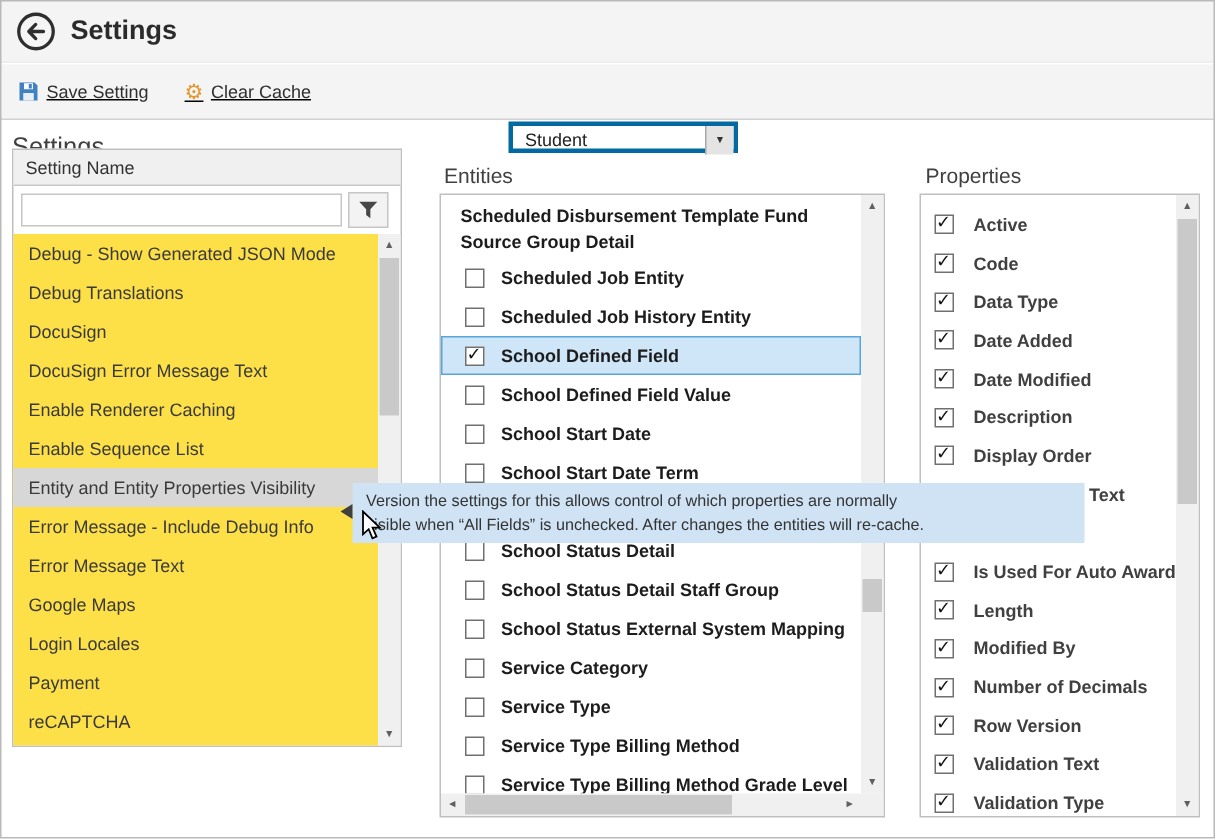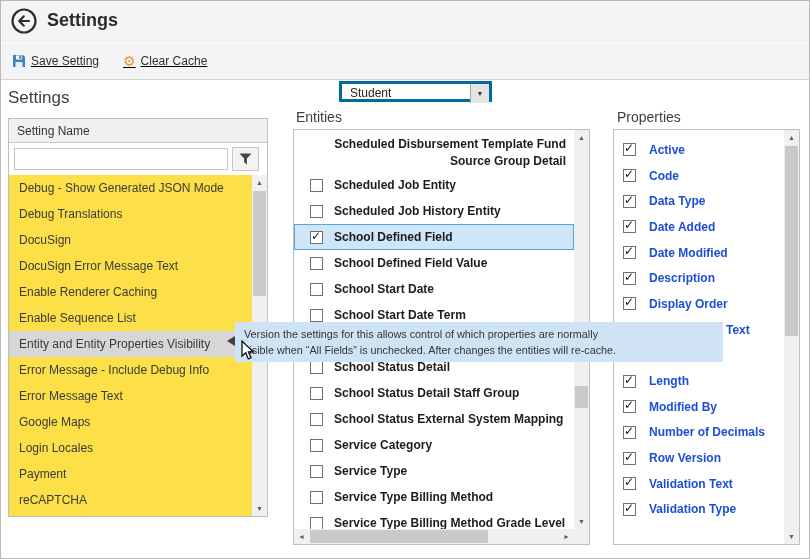--- a/index.html
+++ b/index.html
@@ -22,21 +22,21 @@
   .tool-btn{display:flex;align-items:center;gap:5px;font-size:12px;color:#2f2f2f;cursor:pointer;}
   .gear-glyph{font-size:14px;color:#e3972e;line-height:14px;}
 
   
   .sec-heading{position:absolute;color:#404040;}
   .h-settings{left:8px;top:88px;font-size:17px;}
   .h-entities{left:296px;top:109px;font-size:14px;}
   .h-properties{left:617px;top:109px;font-size:14px;}
 
   
-  .left-panel{position:absolute;left:8px;top:118px;width:260px;height:399px;border:1px solid #bfbfbf;
+  .left-panel{position:absolute;left:8px;top:99px;width:260px;height:399px;border:1px solid #bfbfbf;
     background:#fff;box-sizing:border-box;}
   .lp-header{height:23px;background:#f0f0f0;border-bottom:1px solid #c9c9c9;font-size:12px;color:#333;
     display:flex;align-items:center;padding-left:8px;}
   .lp-filter{height:33px;border-bottom:1px solid #cfcfcf;display:flex;align-items:center;padding:0 8px 0 5px;box-sizing:border-box;}
   .filter-input{flex:1;height:22px;border:1px solid #c6c6c6;background:#fff;margin-right:4px;
     font-size:12px;padding:0 4px;box-sizing:border-box;outline:none;}
   .funnel-btn{width:27px;height:24px;border:1px solid #c6c6c6;background:#f3f3f3;display:flex;
     align-items:center;justify-content:center;cursor:pointer;box-sizing:border-box;}
   .lp-list{position:absolute;left:0;top:56px;right:15px;bottom:0;overflow:hidden;background:#fde047;}
   .lp-item{height:26px;line-height:26px;padding-left:10px;font-size:12px;color:#3a3a3a;white-space:nowrap;cursor:pointer;}
@@ -58,34 +58,34 @@
   
   .dropdown{position:absolute;left:295px;top:81px;width:153px;height:21px;border:3px solid #0369a1;
     background:#fff;box-sizing:border-box;font-size:12px;cursor:pointer;margin-left:44px;}
   .dd-value{line-height:19px;padding-left:8px;color:#222;}
   .dd-btn{position:absolute;right:0;top:0;width:19px;height:19px;background:#e4e4e4;border-left:1px solid #a8a8a8;
     text-align:center;font-size:7px;line-height:19px;color:#333;box-sizing:border-box;}
 
   
   .entities-panel{position:absolute;left:293px;top:129px;width:297px;height:416px;border:1px solid #bfbfbf;
     background:#fff;box-sizing:border-box;}
-  .ent-content{position:absolute;left:0;top:0;right:15px;bottom:15px;overflow:hidden;text-align:right;}
+  .ent-content{position:absolute;left:0;top:0;right:15px;bottom:15px;overflow:hidden;}
   .ent-first{font-weight:bold;font-size:12px;color:#1c1c1c;padding:6px 8px 0 13px;line-height:17px;
     height:42px;box-sizing:border-box;}
   .ent-row{height:26px;display:flex;align-items:center;padding-left:16px;gap:11px;font-size:12px;
     font-weight:bold;color:#1c1c1c;box-sizing:border-box;cursor:pointer;}
   .ent-row .lbl{white-space:nowrap;}
   .ent-row.selected{background:#cfe5f8;box-shadow:inset 0 0 0 1px #57a6de;}
 
   
   .prop-panel{position:absolute;left:613px;top:129px;width:187px;height:416px;border:1px solid #bfbfbf;
     background:#fff;box-sizing:border-box;}
   .prop-content{position:absolute;left:0;top:0;right:15px;bottom:0;overflow:hidden;padding-top:7px;}
   .prop-row{height:25.7px;display:flex;align-items:center;padding-left:9px;gap:13px;font-size:12px;
-    font-weight:bold;color:#1d4ed8;box-sizing:border-box;cursor:pointer;}
+    font-weight:bold;color:#404040;box-sizing:border-box;cursor:pointer;}
   .prop-row .lbl{white-space:nowrap;}
   .prop-row .lbl.peek{padding-left:77px;}
 
   
   .cb{width:13px;height:13px;border:1px solid #707070;background:#fff;box-sizing:border-box;
     position:relative;flex:none;cursor:pointer;}
   .cb.checked::after{content:"\2713";position:absolute;left:0px;top:-3px;font-size:12px;font-weight:bold;color:#101010;}
 
   
   .tooltip{position:absolute;left:235px;top:322px;width:488px;height:40px;background:#cfe3f5;
@@ -277,20 +277,24 @@
     <div class="prop-row">
       <span class="cb checked"></span>
       <span class="lbl peek">Text</span>
     </div>
     <div class="prop-row">
       <span class="cb checked"></span>
       <span class="lbl"></span>
     </div>
     <div class="prop-row">
       <span class="cb checked"></span>
+      <span class="lbl">Is Used For Auto Award</span>
+    </div>
+    <div class="prop-row">
+      <span class="cb checked"></span>
       <span class="lbl">Length</span>
     </div>
     <div class="prop-row">
       <span class="cb checked"></span>
       <span class="lbl">Modified By</span>
     </div>
     <div class="prop-row">
       <span class="cb checked"></span>
       <span class="lbl">Number of Decimals</span>
     </div>

